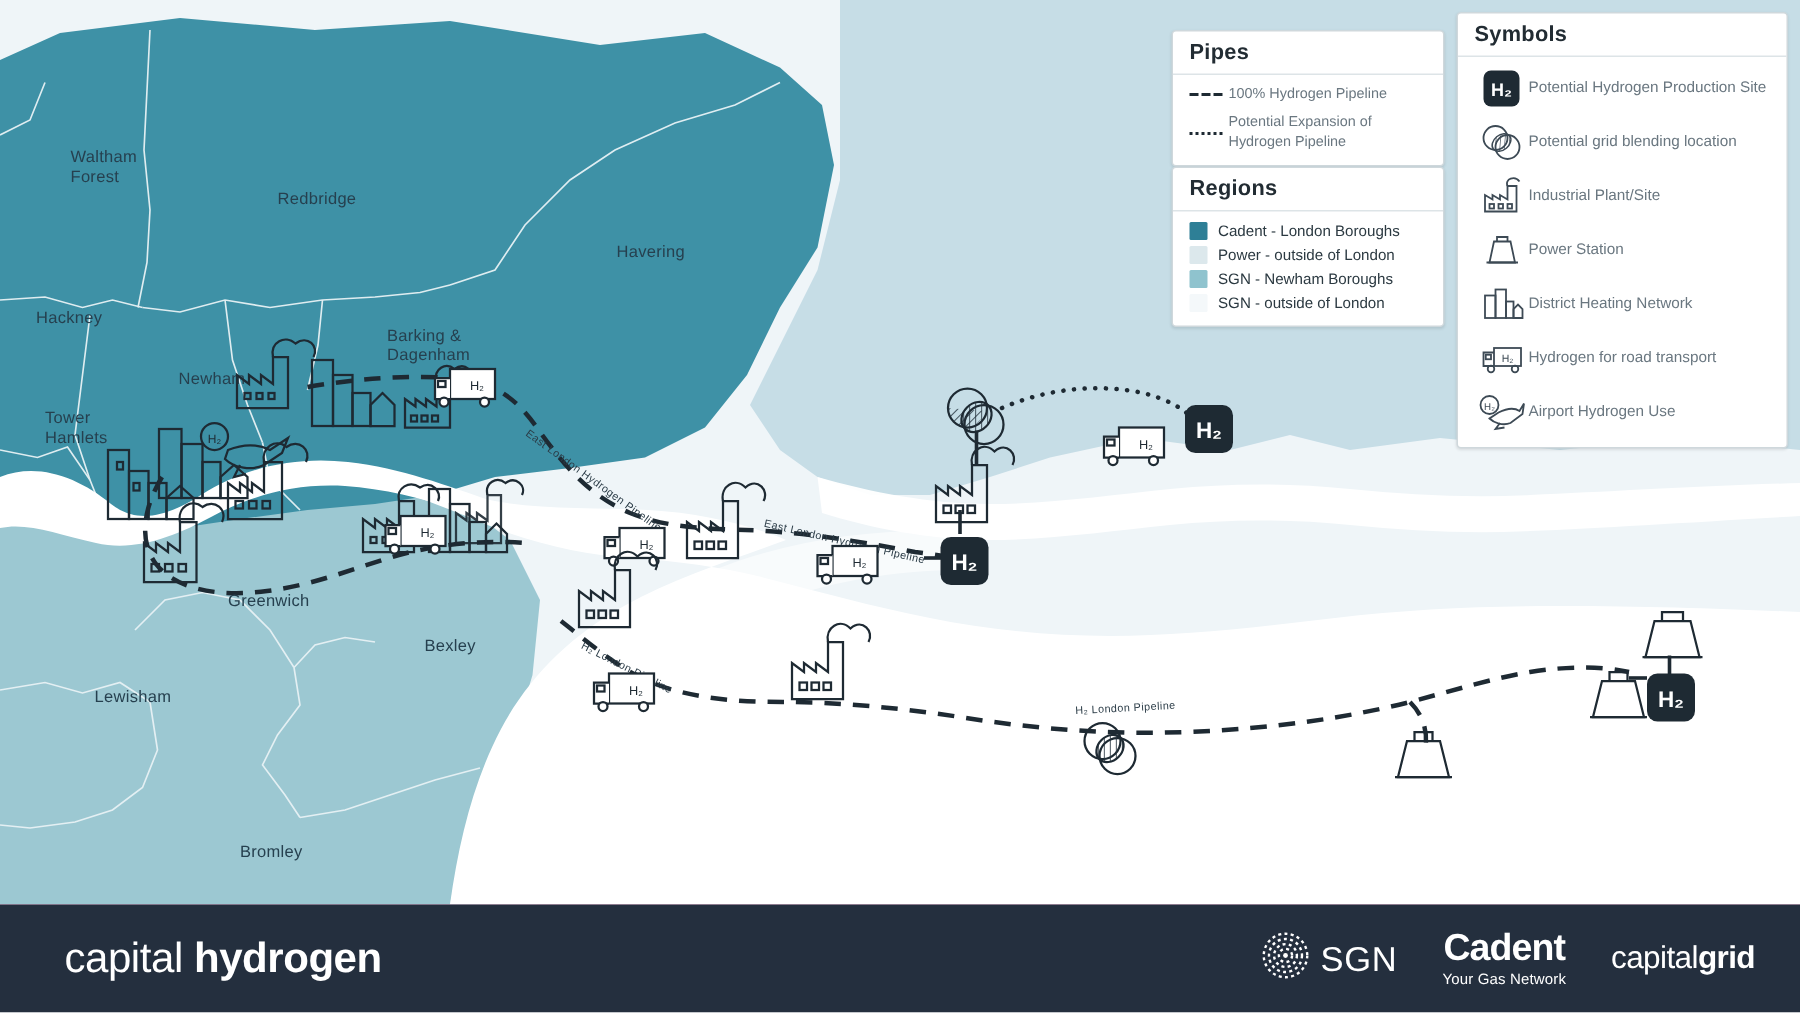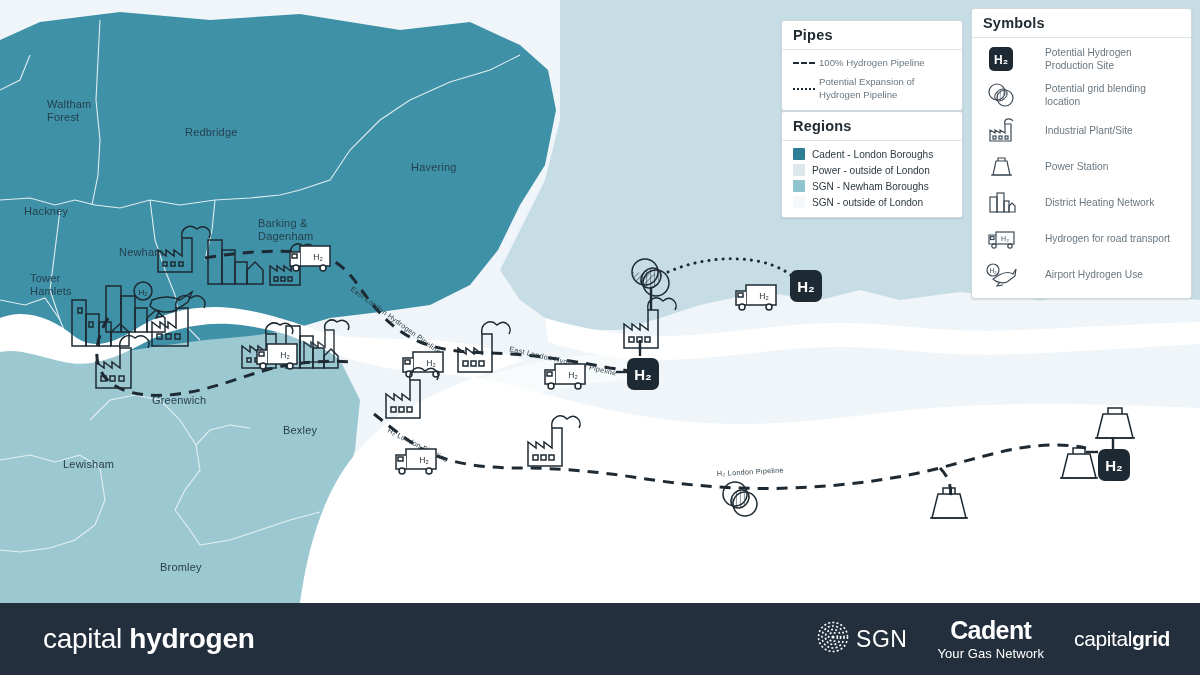--- a/index.html
+++ b/index.html
@@ -115,21 +115,20 @@
   }
   .sym-row:last-child { margin-bottom: 0; }
   .sym-row .glyph {
     width: 36px; flex: 0 0 36px;
     display: flex; align-items: center; justify-content: center;
   }
   .sym-row .txt {
     font-size: 10.2px;
     color: #6a7780;
     line-height: 1.3;
-    margin-left: 26px;
   }
 
   
   #footer {
     position: absolute;
     left: 0; top: 603px;
     width: 1200px; height: 72px;
     background: #242f3e;
     display: flex;
     align-items: center;
@@ -147,21 +146,21 @@
   #partners {
     margin-right: 30px;
     display: flex;
     align-items: center;
     gap: 30px;
   }
   .partner { display: flex; align-items: center; color: #ffffff; }
   #sgn-text { font-size: 23px; letter-spacing: 0.5px; margin-left: 7px; }
   #cadent-wrap { display: flex; flex-direction: column; align-items: center; }
   #cadent-text { font-size: 25px; font-weight: bold; letter-spacing: -0.6px; line-height: 1; }
-  #cadent-sub { font-size: 13px; margin-top: 3px; letter-spacing: 0.1px; }
+  #cadent-sub { font-size: 10px; margin-top: 3px; letter-spacing: 0.1px; }
   #ng-text { font-size: 21px; letter-spacing: -0.4px; }
   #ng-text .l { font-weight: 300; }
   #ng-text .b { font-weight: bold; }
 </style>
 </head>
 <body>
 
 <div id="root">
 
   <div id="map-area">

